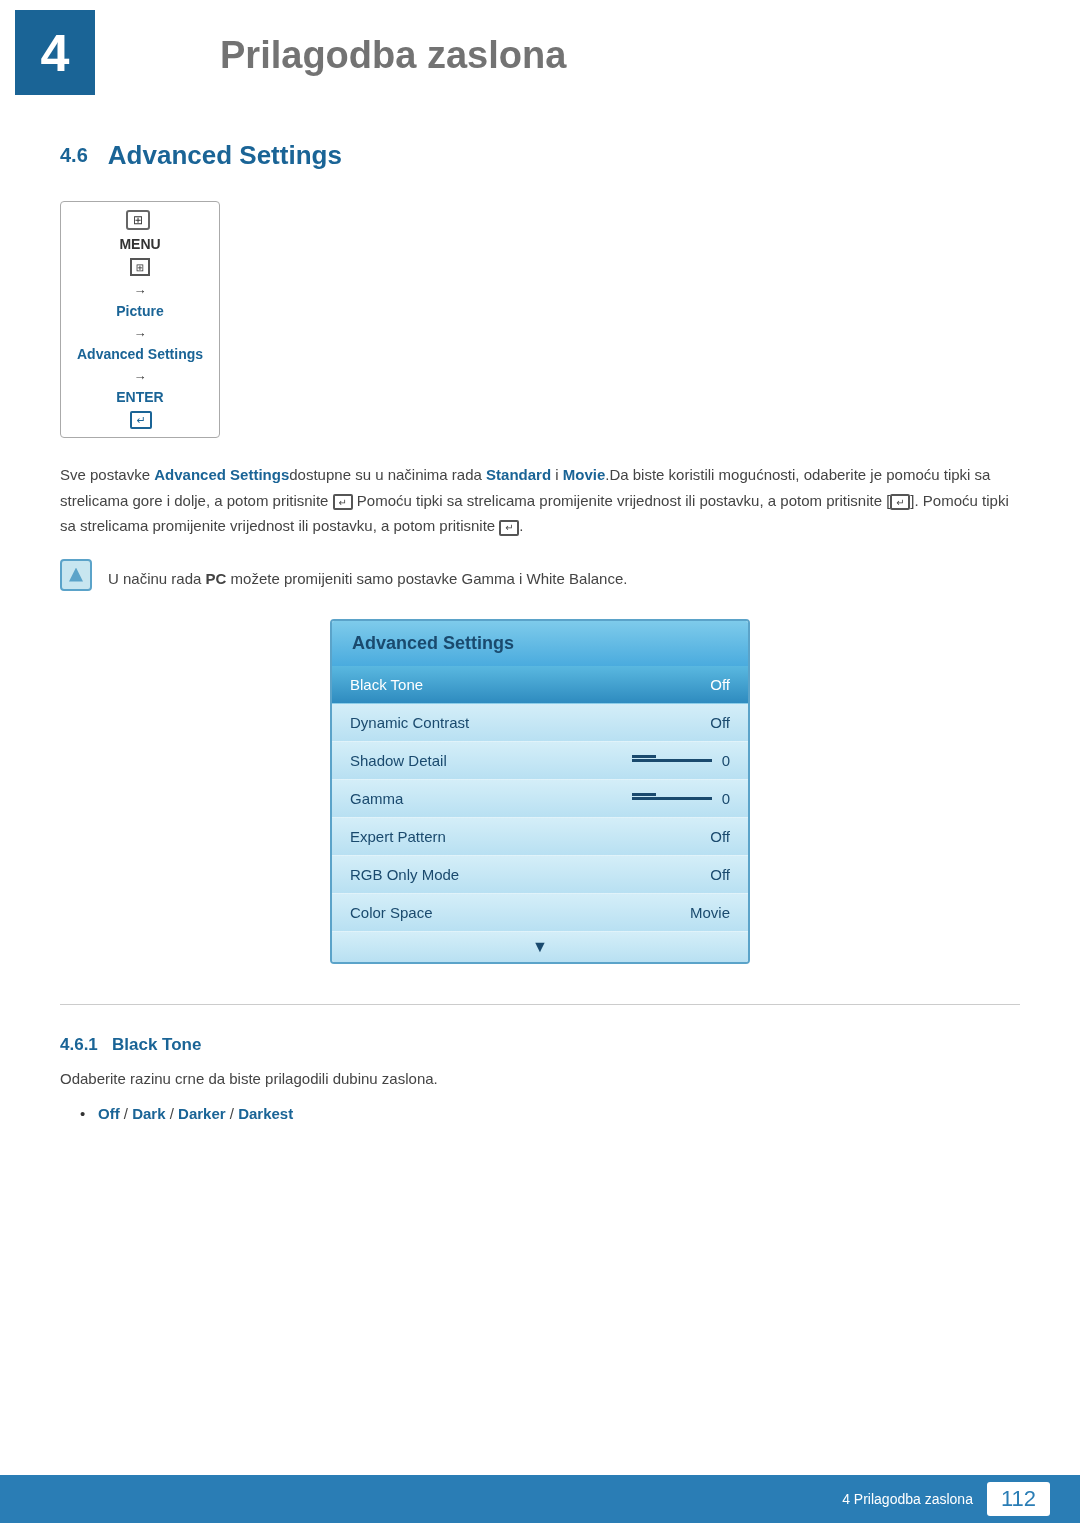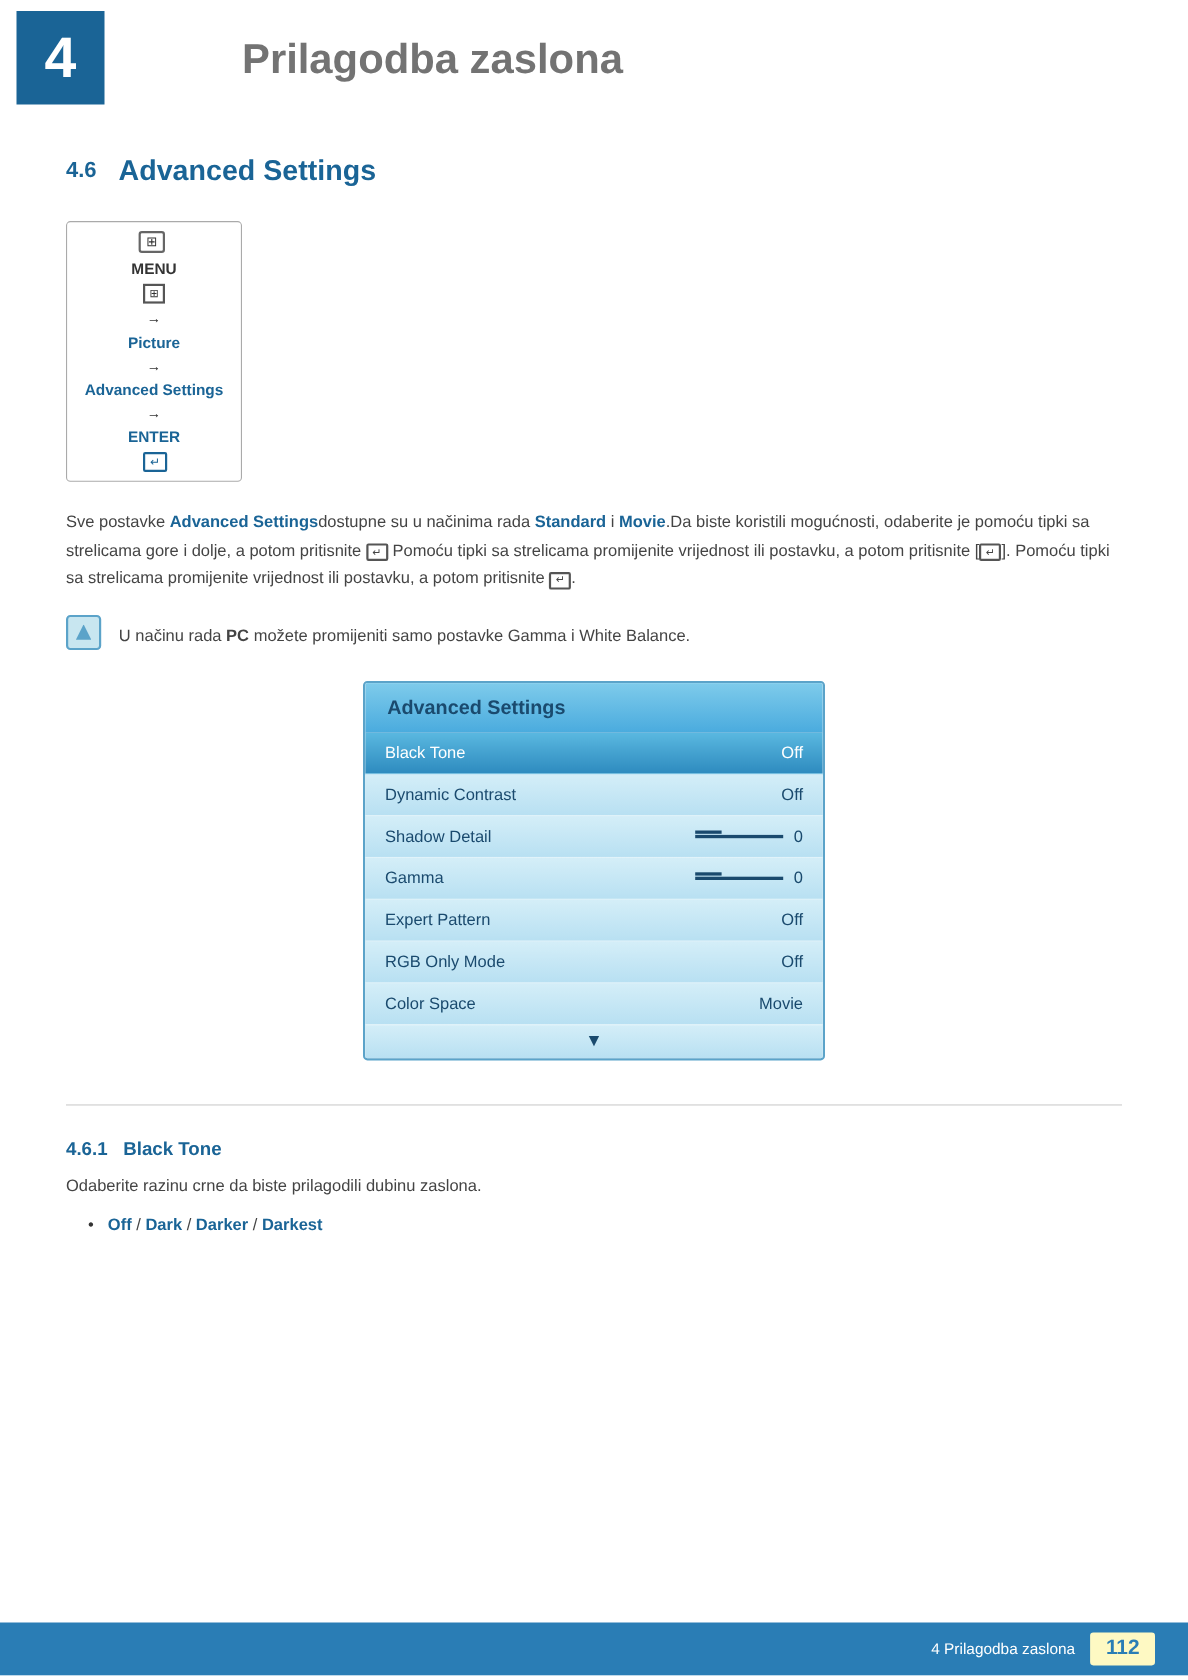--- a/index.html
+++ b/index.html
@@ -342,24 +342,24 @@
       padding: 0 30px;
       gap: 14px;
     }
 
     .footer-text {
       color: #fff;
       font-size: 14px;
     }
 
     .footer-page-num {
-      background: #fef9c3;
+      background: #ffffff;
       color: #2a7db5;
-      font-size: 19px;
-      font-weight: bold;
+      font-size: 22px;
+      font-weight: normal;
       padding: 4px 14px;
       border-radius: 3px;
     }
 
     
     .section-divider {
       width: 100%;
       height: 1px;
       background: #ccc;
       margin-bottom: 30px;

